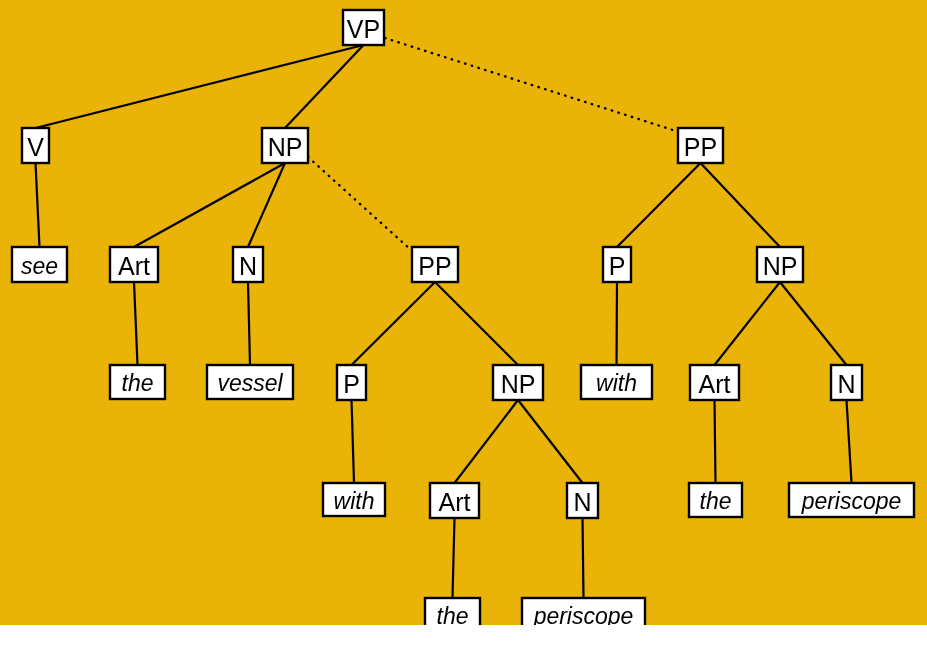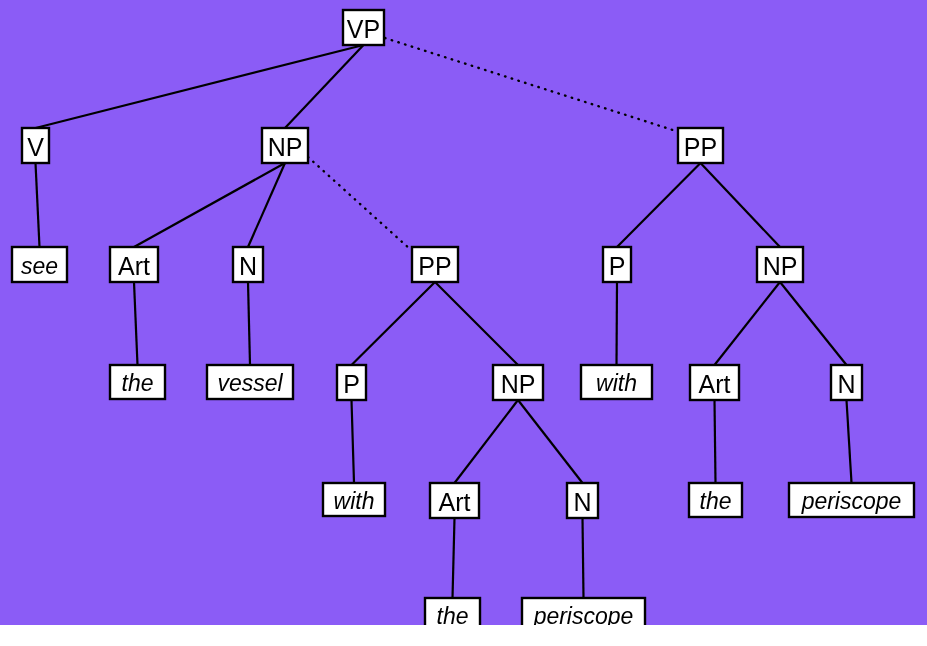--- a/index.html
+++ b/index.html
@@ -4,21 +4,21 @@
 <style>
   html, body {
     margin: 0;
     padding: 0;
     background: #ffffff;
   }
   #canvas {
     position: relative;
     width: 927px;
     height: 625px;
-    background: #8b5cf6;
+    background: #eab308;
     font-family: "Liberation Sans", sans-serif;
     overflow: hidden;
   }
   #tree-svg {
     position: absolute;
     left: 0;
     top: 0;
     width: 927px;
     height: 646px;
   }

